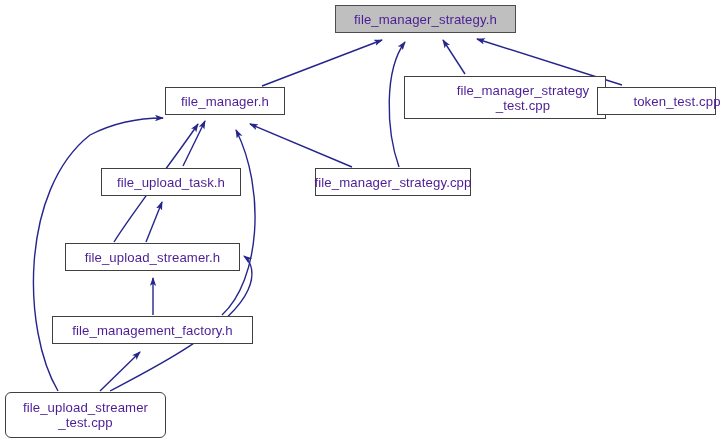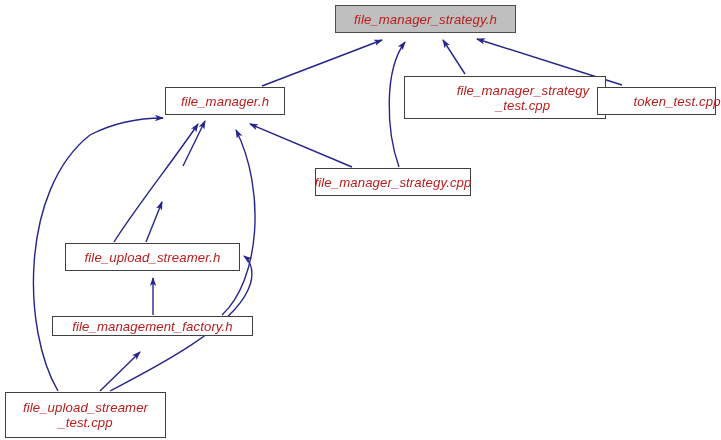--- a/index.html
+++ b/index.html
@@ -27,27 +27,26 @@
   }
   .node {
     position: absolute;
     box-sizing: border-box;
     display: flex;
     align-items: center;
     justify-content: center;
     text-align: center;
     background: #ffffff;
     border: 1px solid #404040;
-    color: #b91c1c;
+    color: #4c1d95;
     font-size: 13.2px;
     line-height: 15px;
     letter-spacing: 0.1px;
     white-space: pre;
     z-index: 5;
-    font-style: italic;
   }
   .node.root {
     background: #bfbfbf;
     border: 1px solid #4d4d4d;
   }
   .node-label {
     display: block;
     white-space: pre;
   }
 </style>
@@ -107,27 +106,30 @@
   </div>
 
   <div class="node" style="left:597px; top:87px; width:119px; height:28px;padding-left:41px;">
     <span class="node-label">token_test.cpp</span>
   </div>
 
   <div class="node" style="left:315px; top:168px; width:156px; height:28px;">
     <span class="node-label">file_manager_strategy.cpp</span>
   </div>
 
+  <div class="node" style="left:101px; top:168px; width:140px; height:28px;">
+    <span class="node-label">file_upload_task.h</span>
+  </div>
 
   <div class="node" style="left:65px; top:243px; width:175px; height:28px;align-items:center;">
     <span class="node-label">file_upload_streamer.h</span>
   </div>
 
-  <div class="node" style="left:52px; top:316px; width:201px; height:20px;">
+  <div class="node" style="left:52px; top:316px; width:201px; height:28px;">
     <span class="node-label">file_management_factory.h</span>
   </div>
 
-  <div class="node" style="left:5px; top:392px; width:161px; height:46px;">
+  <div class="node" style="left:5px; top:392px; width:161px; height:46px;border-radius:6px;">
     <span class="node-label">file_upload_streamer
 _test.cpp</span>
   </div>
 
 </div>
 
 </body></html>

